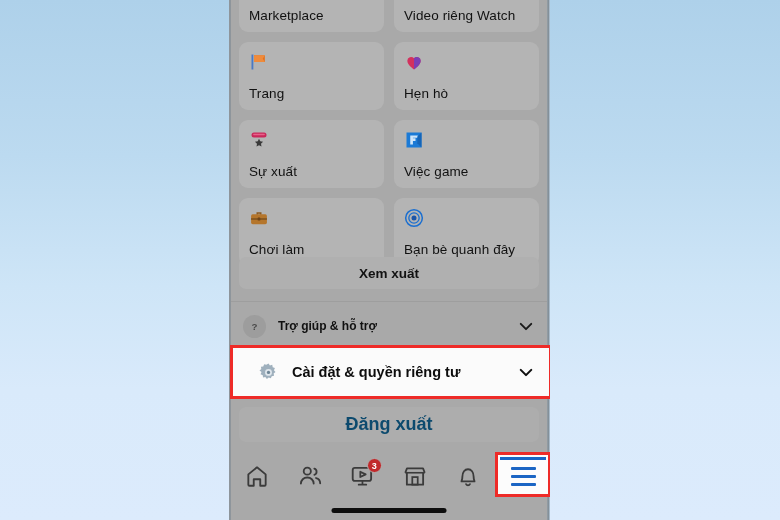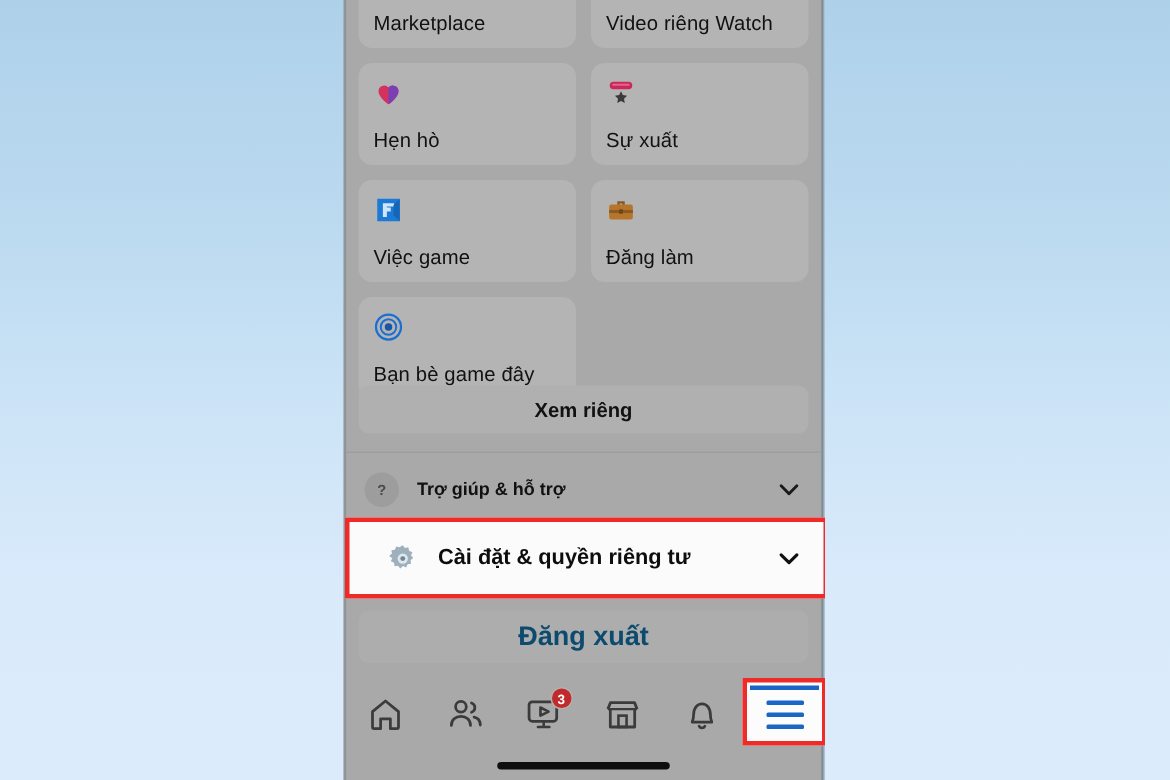--- a/index.html
+++ b/index.html
@@ -143,20 +143,30 @@
       <div class="tile">
 
         <div class="lb">Marketplace</div>
       </div>
 
       <div class="tile">
 
         <div class="lb">Video riêng Watch</div>
       </div>
 
+      <div class="tile">
+        <div class="ic">
+          <svg class="ico" viewBox="0 0 24 24">
+              <rect x="3" y="3" width="2.2" height="18" fill="#4a79c4"></rect>
+              <path d="M6 4h13v8H6z" fill="#e2711d"></path>
+              <path d="M6 4h13l-2.5 4 2.5 4H6z" fill="#ef8b3c"></path>
+            </svg>
+        </div>
+        <div class="lb">Trang</div>
+      </div>
 
       <div class="tile">
         <div class="ic">
           <svg class="ico" viewBox="0 0 24 24">
               <path d="M12 21s-8-5.1-8-10.4A4.6 4.6 0 0 1 12 7.5 4.6 4.6 0 0 1 20 10.6C20 15.9 12 21 12 21z" fill="#d3315e"></path>
               <path d="M12 21s8-5.1 8-10.4A4.6 4.6 0 0 0 12 7.5z" fill="#7a3fb5"></path>
             </svg>
         </div>
         <div class="lb">Hẹn hò</div>
       </div>
@@ -185,36 +195,36 @@
 
       <div class="tile">
         <div class="ic">
           <svg class="ico" viewBox="0 0 24 24">
               <path d="M9 5h6v3h-2V6.8h-2V8H9z" fill="#8a5a22"></path>
               <rect x="2.5" y="7.5" width="19" height="12" rx="2" fill="#b5762c"></rect>
               <rect x="2.5" y="12" width="19" height="2.4" fill="#8a5a22"></rect>
               <rect x="10.4" y="11.4" width="3.2" height="3.6" rx=".6" fill="#6e4418"></rect>
             </svg>
         </div>
-        <div class="lb">Đăng làm</div>
+        <div class="lb">Chơi làm</div>
       </div>
 
       <div class="tile">
         <div class="ic">
           <svg class="ico" viewBox="0 0 24 24">
               <circle cx="12" cy="12" r="10" fill="none" stroke="#1b6fd0" stroke-width="1.8"></circle>
               <circle cx="12" cy="12" r="6.2" fill="none" stroke="#1b6fd0" stroke-width="1.6"></circle>
               <circle cx="12" cy="12" r="3" fill="#1b55a8"></circle>
             </svg>
         </div>
-        <div class="lb">Bạn bè game đây</div>
-      </div>
-    </div>
-
-    <div class="seemore">Xem riêng</div>
+        <div class="lb">Bạn bè quanh đây</div>
+      </div>
+    </div>
+
+    <div class="seemore">Xem xuất</div>
 
     <div class="divider"></div>
 
     <div class="row" id="row-help">
       <div class="circ">
         <svg width="13" height="13" viewBox="0 0 24 24">
             <text x="12" y="18" font-size="18" font-family="Liberation Sans, sans-serif" font-weight="700" fill="#4a4a4a" text-anchor="middle">?</text>
           </svg>
       </div>
       <div class="txt">Trợ giúp &amp; hỗ trợ</div>

